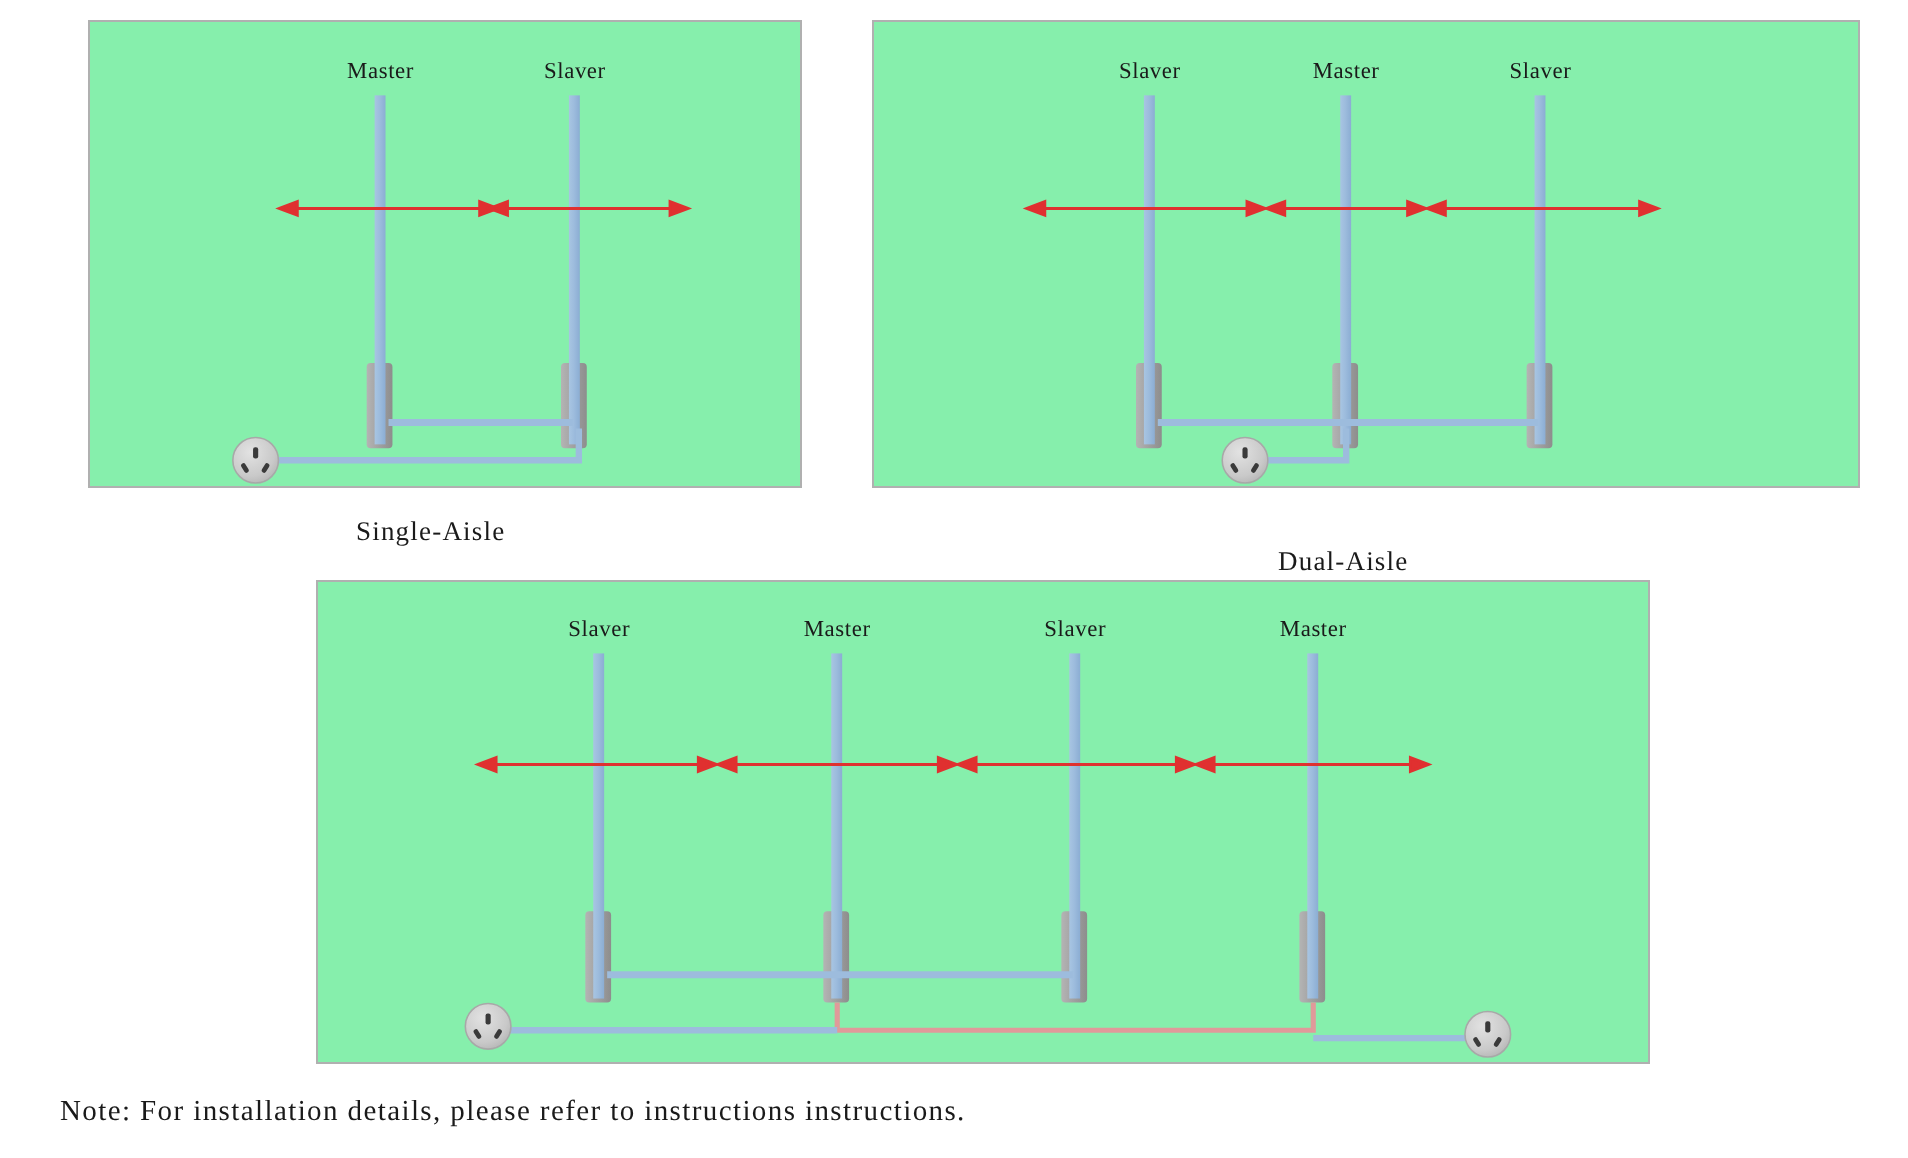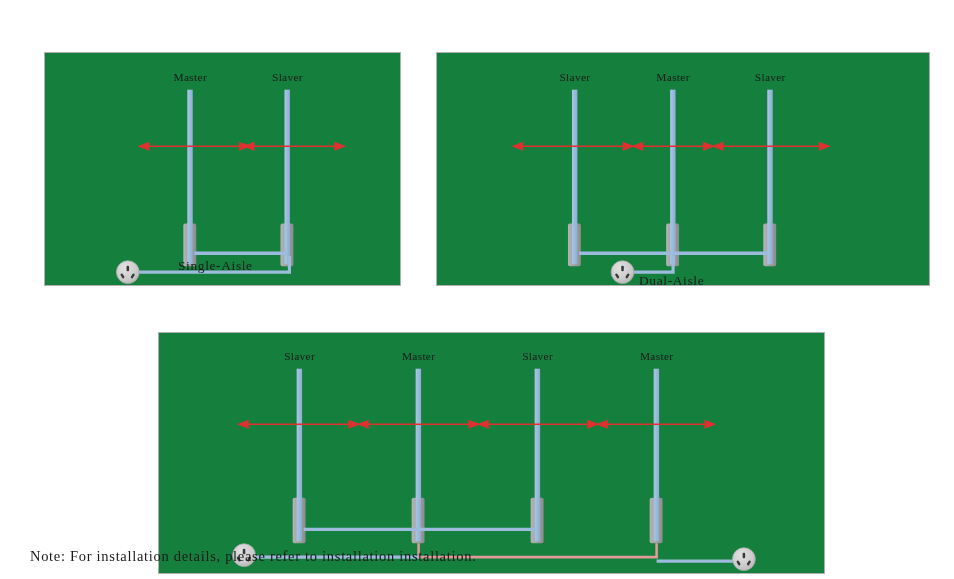--- a/index.html
+++ b/index.html
@@ -11,23 +11,22 @@
     width: 954px;
     height: 579px;
     position: relative;
     font-family: "Liberation Serif", serif;
     color: #1a1a1a;
     overflow: hidden;
   }
   .panel {
     position: absolute;
     border: 1px solid #b0b0b0;
-    background: #15803d;
+    background: #86efac;
     box-sizing: border-box;
-    margin-top: 42px;
   }
   #panel-single { left: 44px;  top: 10px;  width: 357px; height: 234px; }
   #panel-dual   { left: 436px; top: 10px;  width: 494px; height: 234px; }
   #panel-multi  { left: 158px; top: 290px; width: 667px; height: 242px; }
 
   .panel svg { display: block; width: 100%; height: 100%; }
 
   .caption {
     position: absolute;
     font-family: Liberation Serif, serif;
@@ -239,13 +238,13 @@
       <line x1="447" y1="92" x2="552" y2="92"></line>
       <polygon points="441,92 450,88.6 450,95.4"></polygon>
       <polygon points="558,92 549,88.6 549,95.4"></polygon>
     </g>
   </svg>
 </div>
 
 <div class="caption" id="caption-single">Single-Aisle</div>
 <div class="caption" id="caption-dual">Dual-Aisle</div>
 
-<div class="note">Note: For installation details, please refer to installation installation.</div>
+<div class="note">Note: For installation details, please refer to instructions instructions.</div>
 
 </body></html>

